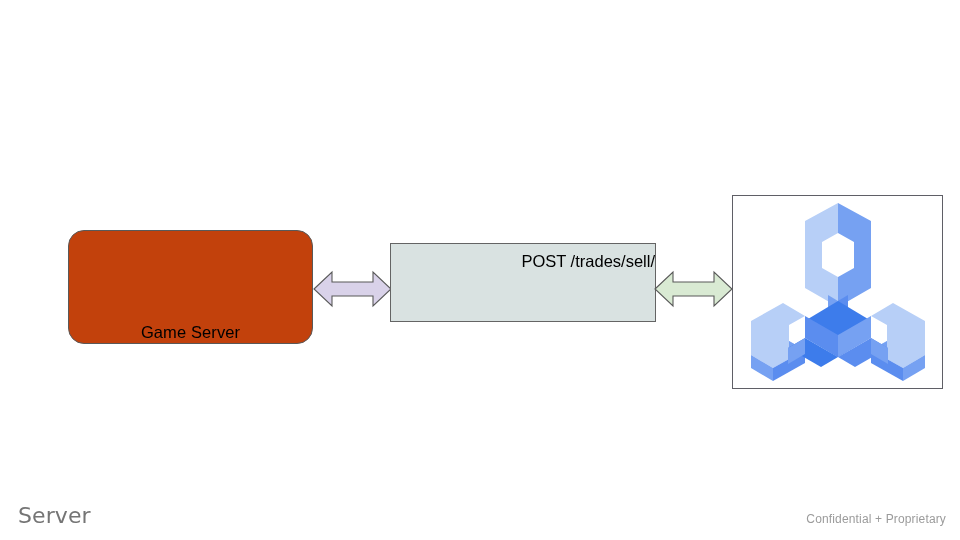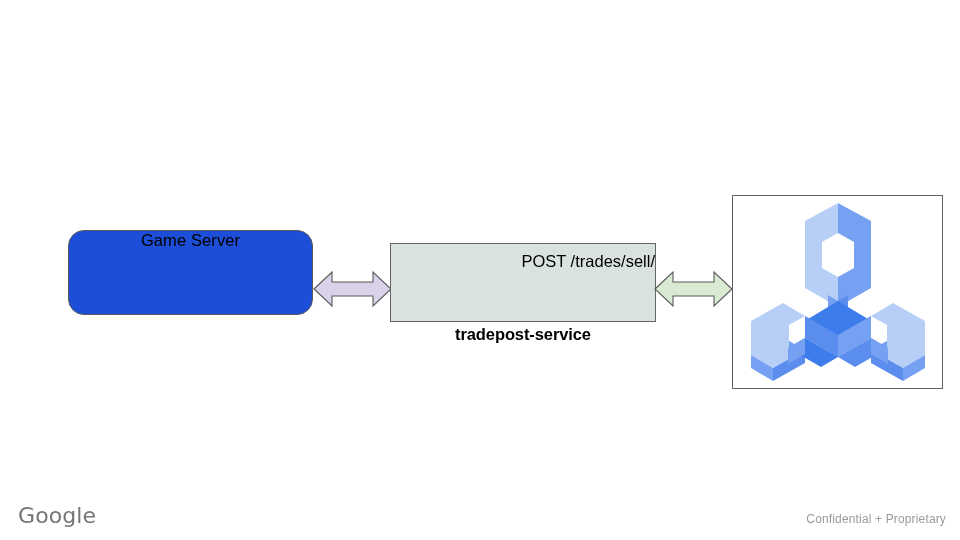--- a/index.html
+++ b/index.html
@@ -21,27 +21,27 @@
     inset: 0;
     background: #ffffff;
   }
 
   
   .game-server-box {
     position: absolute;
     left: 68px;
     top: 230px;
     width: 245px;
-    height: 85px;
-    background: #1d4ed8;
+    height: 114px;
+    background: #c2410c;
     border: 1.3px solid #595959;
     border-radius: 16px;
     box-sizing: border-box;
     display: flex;
-    align-items: flex-start;
+    align-items: flex-end;
     justify-content: center;
   }
   .game-server-label {
     font-size: 16.5px;
     color: #000000;
     letter-spacing: 0.1px;
     line-height: 1.2;
   }
 
   
@@ -146,21 +146,20 @@
     <span>
       <svg width="79" height="44" viewBox="0 0 79 44">
         <polygon points="1,22 19,5 19,15 60,15 60,5 78,22 60,39 60,29 19,29 19,39" fill="#d9d2e9" stroke="#595959" stroke-width="1.1" stroke-linejoin="miter"></polygon>
       </svg>
     </span>
   </div>
 
   <div class="service-box">
     <div class="service-line">POST /trades/sell/</div>
   </div>
-  <div class="service-caption">tradepost-service</div>
 
   <div class="arrow-right-wrap">
     <span>
       <svg width="79" height="44" viewBox="0 0 79 44">
         <polygon points="1,22 19,5 19,15 60,15 60,5 78,22 60,39 60,29 19,29 19,39" fill="#d9ead3" stroke="#595959" stroke-width="1.1" stroke-linejoin="miter"></polygon>
       </svg>
     </span>
   </div>
 
   <div class="logo-frame">
@@ -191,16 +190,16 @@
         <polygon points="182,152 160,165 160,178 182,165" fill="#76a1f2"></polygon>
         <polygon points="144,138 128,147 128,160 144,151" fill="#76a1f2"></polygon>
         <polygon points="160,165 128,147 128,160 160,178" fill="#5b8def"></polygon>
         <polygon points="128,113 95,132 95,154 128,135" fill="#76a1f2"></polygon>
         <polygon points="128,135 95,154 112,164 145,145" fill="#5b8def"></polygon>
         <polygon points="145,145 128,135 128,151 145,161" fill="#76a1f2"></polygon>
       </svg>
     </span>
   </div>
 
-  <div class="google-wordmark">Google</div>
+  <div class="google-wordmark">Server</div>
   <div class="confidential">Confidential + Proprietary</div>
 
 </div>
 
 </body></html>

